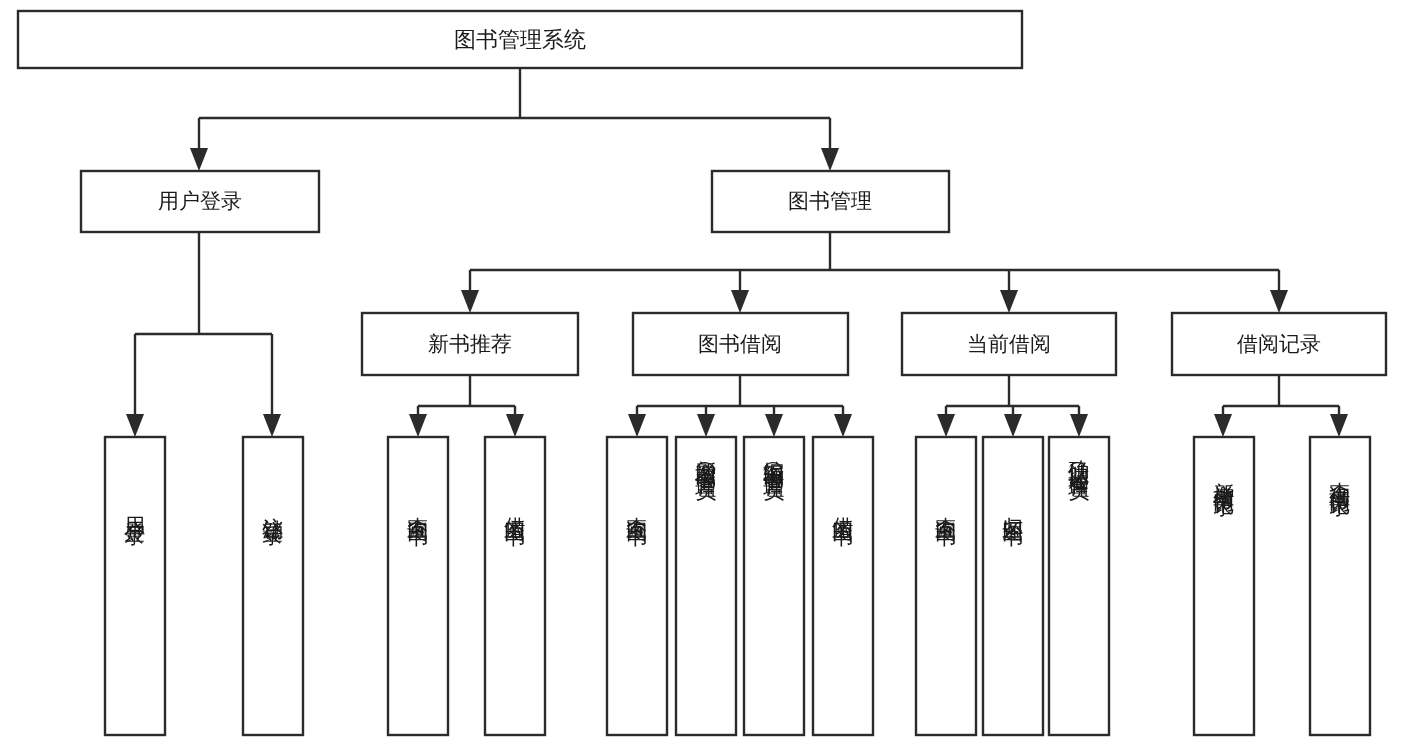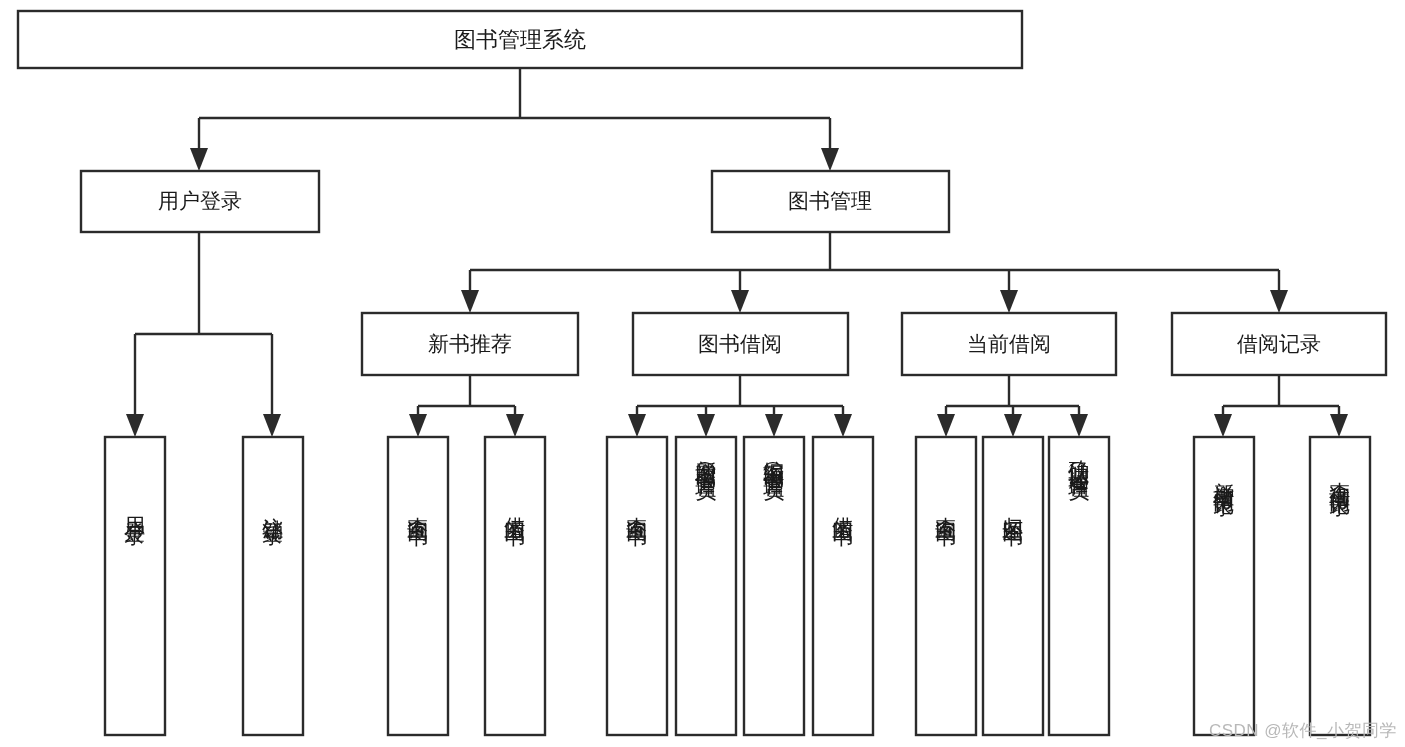--- a/index.html
+++ b/index.html
@@ -226,15 +226,14 @@
   <div class="vlabel-wrap" style="left:1049px; top:443px; width:60px; height:292px;">
     <span class="vlabel">确认归还（管理员）</span>
   </div>
   <div class="vlabel-wrap" style="left:1194px; top:465px; width:60px; height:270px;">
     <span class="vlabel">新增借阅记录</span>
   </div>
   <div class="vlabel-wrap" style="left:1310px; top:465px; width:60px; height:270px;">
     <span class="vlabel">查询借阅记录</span>
   </div>
 
-  <div class="watermark">CSDN @软件_小贺同学</div>
 
 </div>
 
 </body></html>

